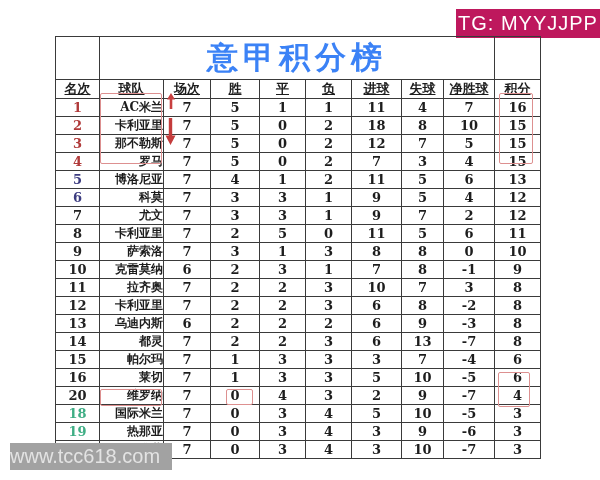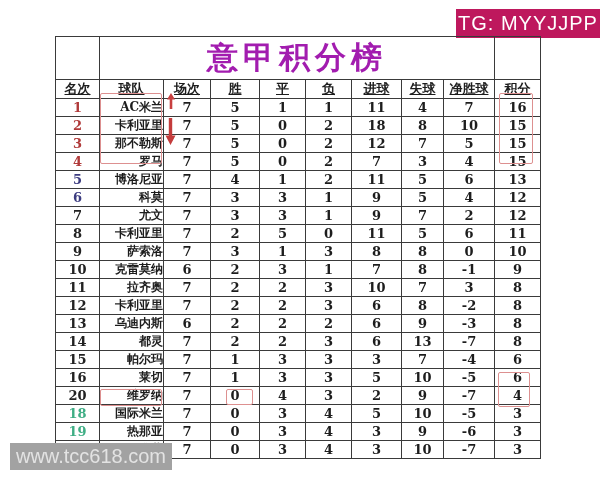--- a/index.html
+++ b/index.html
@@ -6,32 +6,32 @@
   html,body { width:600px; height:480px; background:#ffffff; overflow:hidden;
               font-family:"Liberation Sans", sans-serif; }
   .stage { position:relative; width:600px; height:480px; background:#ffffff; }
 
   
   .tg-badge { position:absolute; left:456px; top:9px; width:144px; height:29px;
               background:#be185d; color:#ffffff; font-size:20px; line-height:29px;
               text-align:center; letter-spacing:1px; }
   .site-badge { position:absolute; left:10px; top:443px; width:162px; height:27px;
                 background:#a2a2a2; color:#e3e3e3; font-size:20px; line-height:27px;
-                text-align:center; }
+                }
 
   
   .tbl-wrap { position:absolute; left:55px; top:36px; }
   table { border-collapse:collapse; table-layout:fixed;
           font-family:"DejaVu Serif", serif; color:#1d1d1d; }
   td, th { border:1.5px solid #3a3a3a; text-align:center; vertical-align:middle;
            overflow:hidden; white-space:nowrap; }
   tr.title-row { height:39px; }
   tr.head-row  { height:18px;text-decoration:underline; }
   tbody tr     { height:17.4px; }
-  .title-cell { font-size:31px; font-weight:600; letter-spacing:5px; color:#a21caf;
+  .title-cell { font-size:31px; font-weight:600; letter-spacing:5px; color:#3b82f6;
                 font-family:"DejaVu Serif", serif; }
   th { font-size:13px; font-weight:700; font-family:"DejaVu Serif", serif; }
   td { font-size:13px; font-weight:600; }
   td.team { font-size:12px; font-weight:700;text-align:right; }
   td.rank { font-weight:700; }
   td.rank.red   { color:#b03a3a; }
   td.rank.blue  { color:#3c3c80; }
   td.rank.black { color:#222222; }
   td.rank.green { color:#3fae85; }
 

